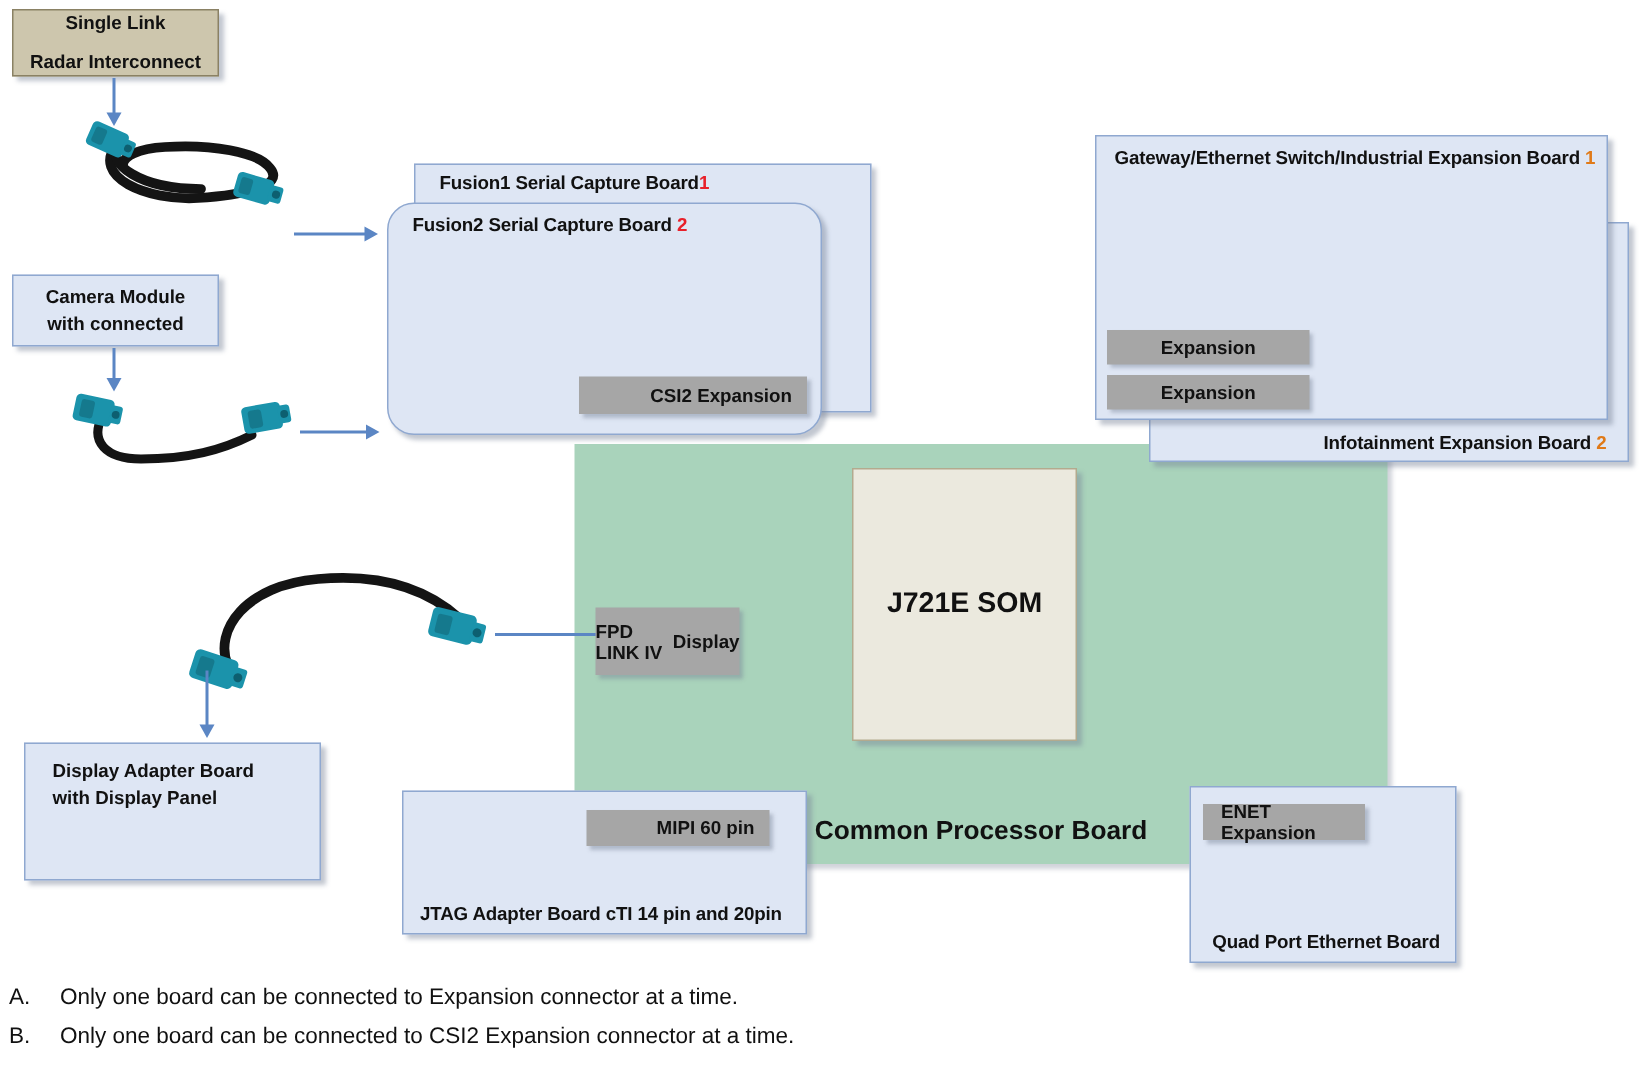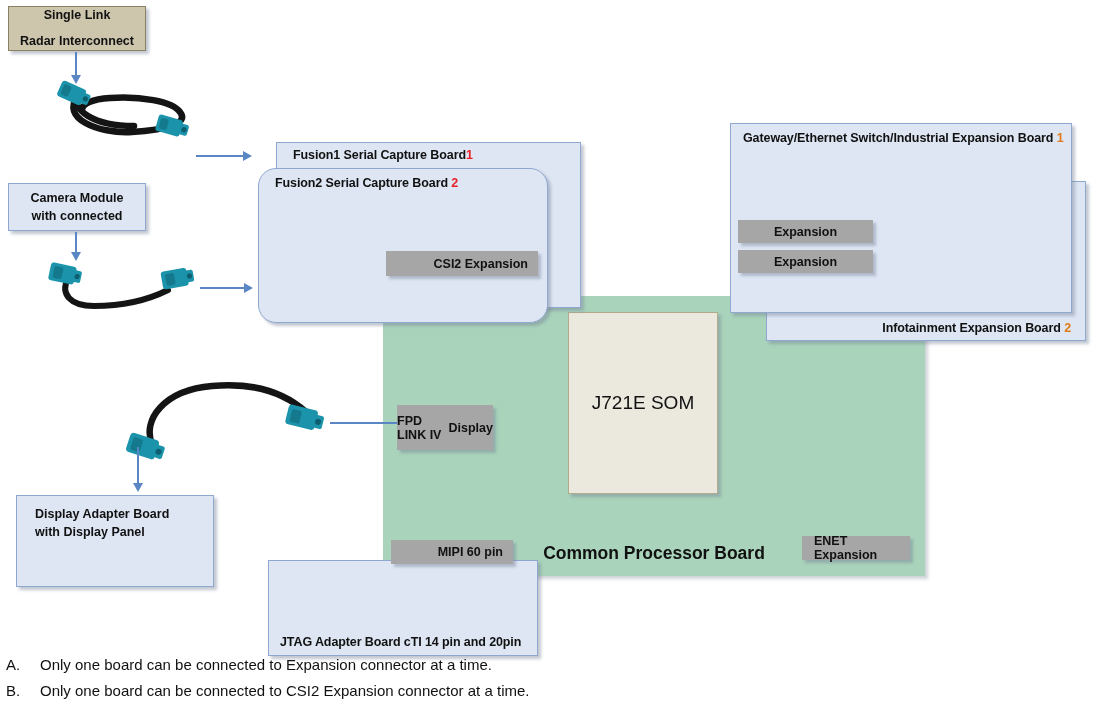--- a/index.html
+++ b/index.html
@@ -9,21 +9,20 @@
 
   #stage{position:absolute;left:0;top:0;width:1100px;height:714px;}
 
   
   .board{
     position:absolute;
     background:#dee6f4;
     border:1.6px solid #8fa8d0;
     box-shadow:3px 3px 3px rgba(120,130,150,.45);
     box-sizing:border-box;
-    margin-top:33px;
   }
   .board-title{
     position:absolute;
     font-weight:bold;
     color:#111;
     white-space:nowrap;
     letter-spacing:-0.1px;
   }
   .num-red{color:#e8202a;font-weight:bold;}
   .num-org{color:#e07a18;font-weight:bold;}
@@ -41,21 +40,21 @@
     text-align:center;font-size:17.5px;font-weight:bold;color:#111;
   }
 
   
   .som{
     position:absolute;left:568px;top:312px;width:150px;height:182px;
     background:#ebe9de;border:1.5px solid #b3aa8e;
     box-shadow:3px 3px 3px rgba(120,130,150,.45);
     box-sizing:border-box;
     display:flex;align-items:center;justify-content:center;
-    font-size:19px;font-weight:normal;color:#111;
+    font-size:19px;font-weight:bold;color:#111;
   }
 
   
   .chip{
     position:absolute;
     background:#a6a6a6;
     box-shadow:2.5px 2.5px 2.5px rgba(120,130,150,.45);
     display:flex;align-items:center;justify-content:center;
     font-size:12.5px;font-weight:bold;color:#111;
     box-sizing:border-box;
@@ -241,20 +240,23 @@
     </div>
   </div>
 
   <div class="board" style="left:268px;top:527px;width:270px;height:96px;">
     <div class="board-title" style="left:11px;bottom:6px;font-size:12.5px;">JTAG Adapter Board  cTI 14 pin and 20pin</div>
   </div>
   <div class="chip right-al" style="left:391px;top:540px;width:122px;height:24px;">
     <span>MIPI 60 pin</span>
   </div>
 
+  <div class="board" style="left:793px;top:524px;width:178px;height:118px;">
+    <div class="board-title" style="right:10px;bottom:6px;font-size:12.5px;">Quad Port Ethernet Board</div>
+  </div>
   <div class="chip left-al" style="left:802px;top:536px;width:108px;height:24px;">
     <span>ENET Expansion</span>
   </div>
 
   <div class="notes">
     <div class="note-row">
       <div class="note-key">A.</div>
       <div class="note-txt">Only one board can be connected to Expansion connector at a time.</div>
     </div>
     <div class="note-row">

